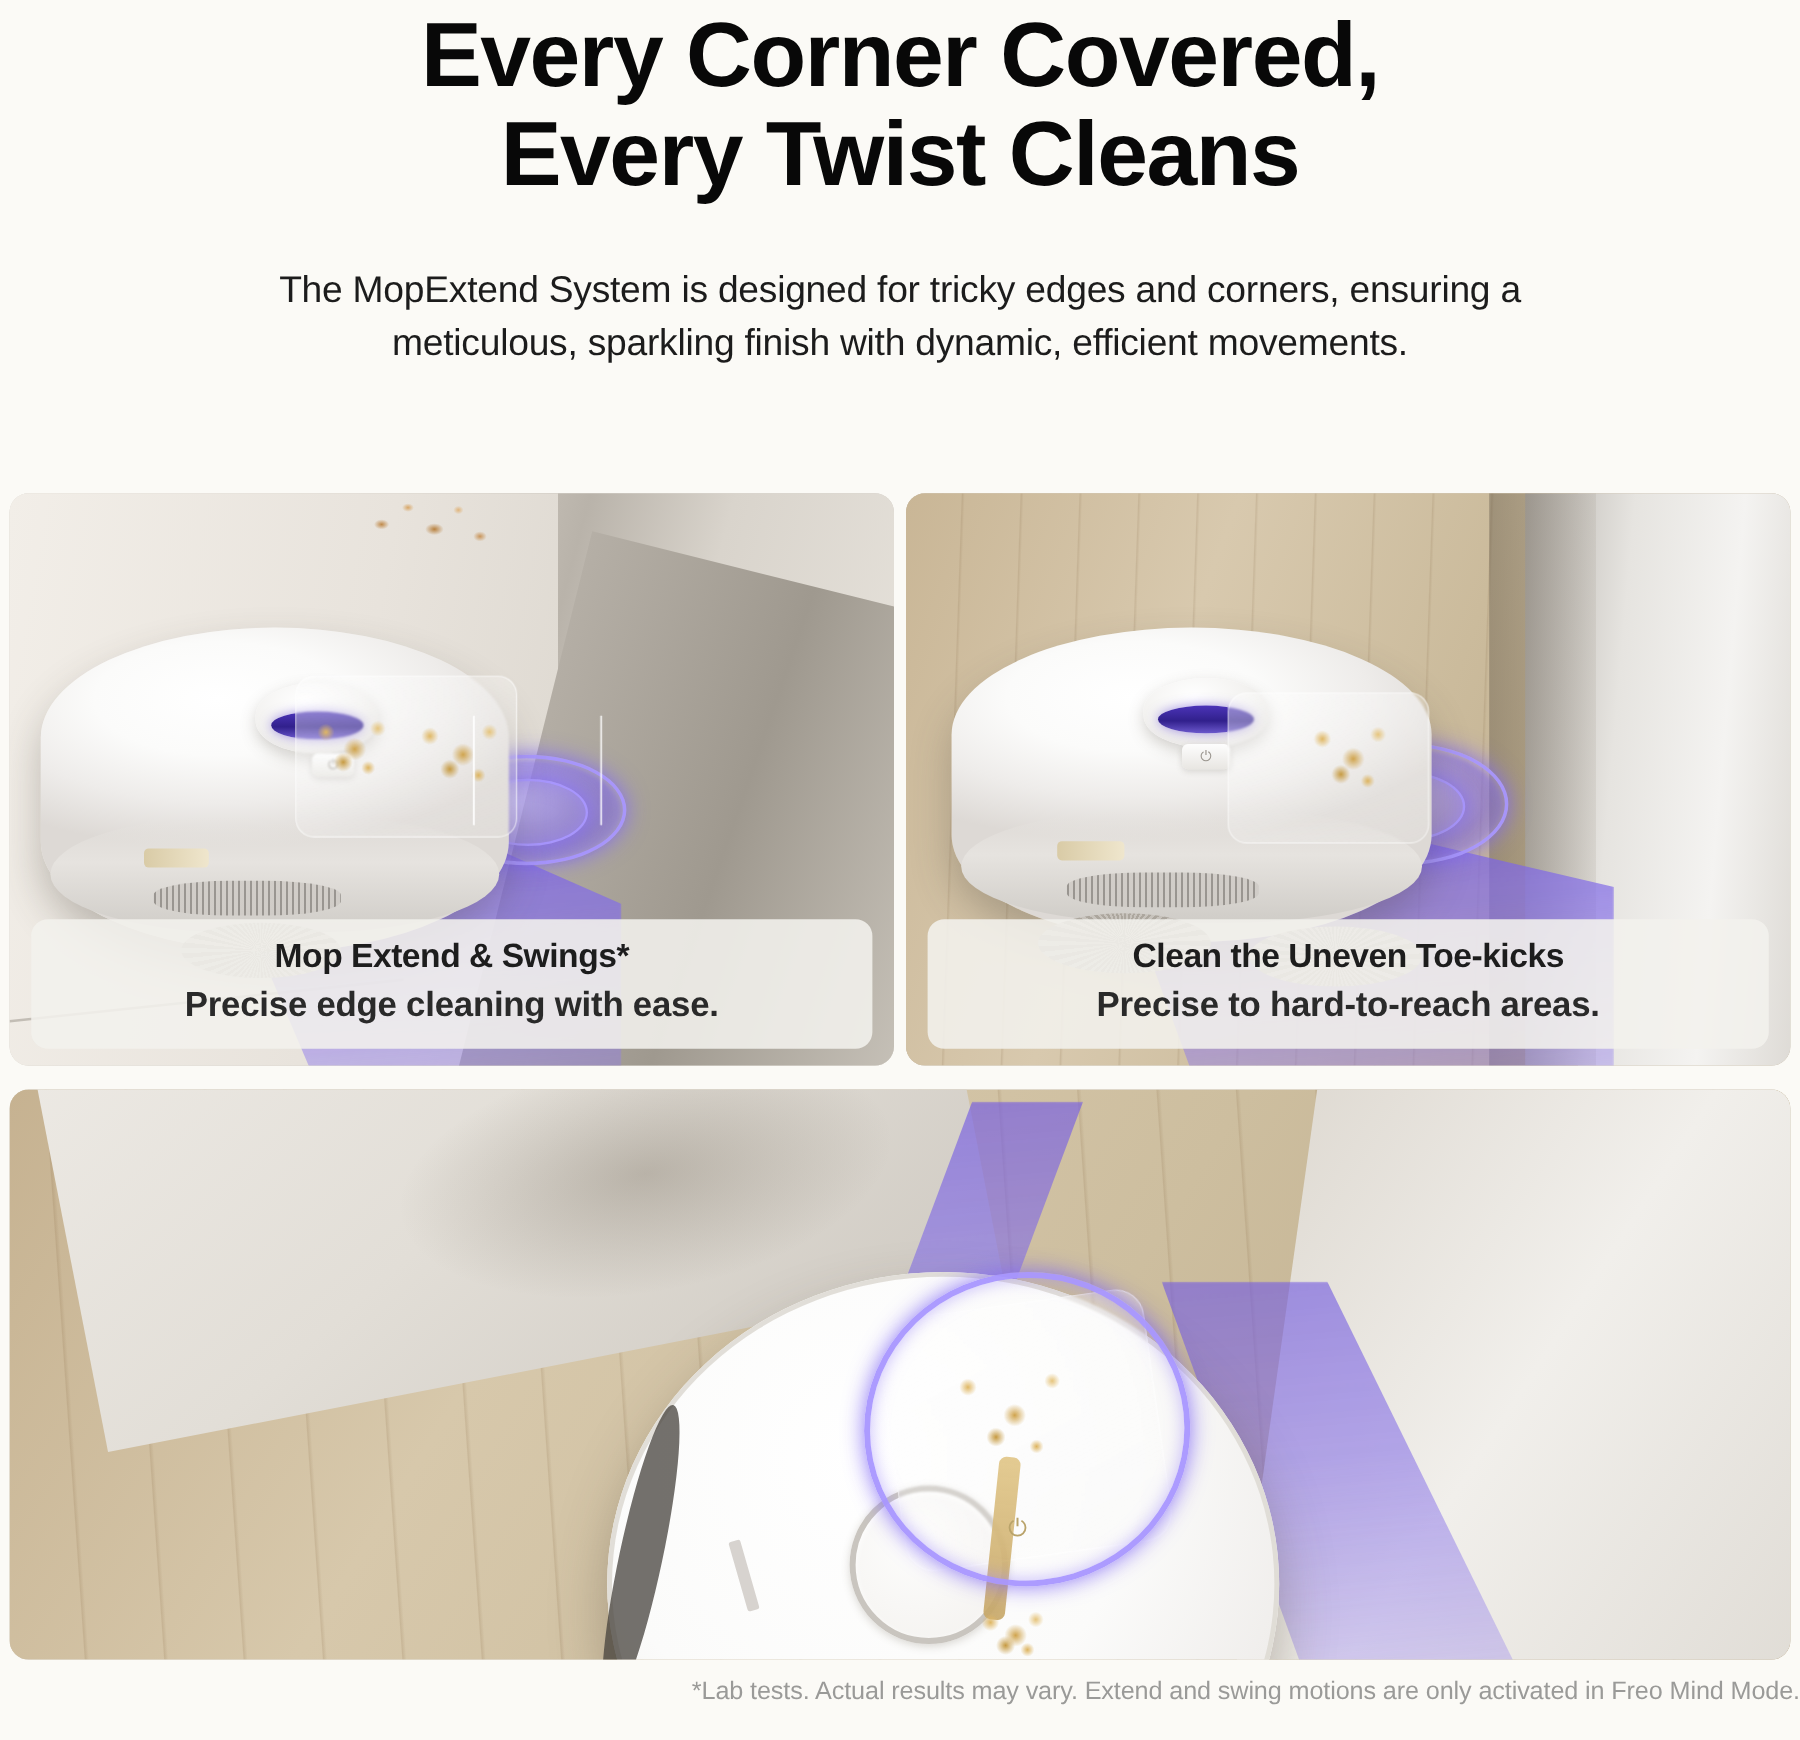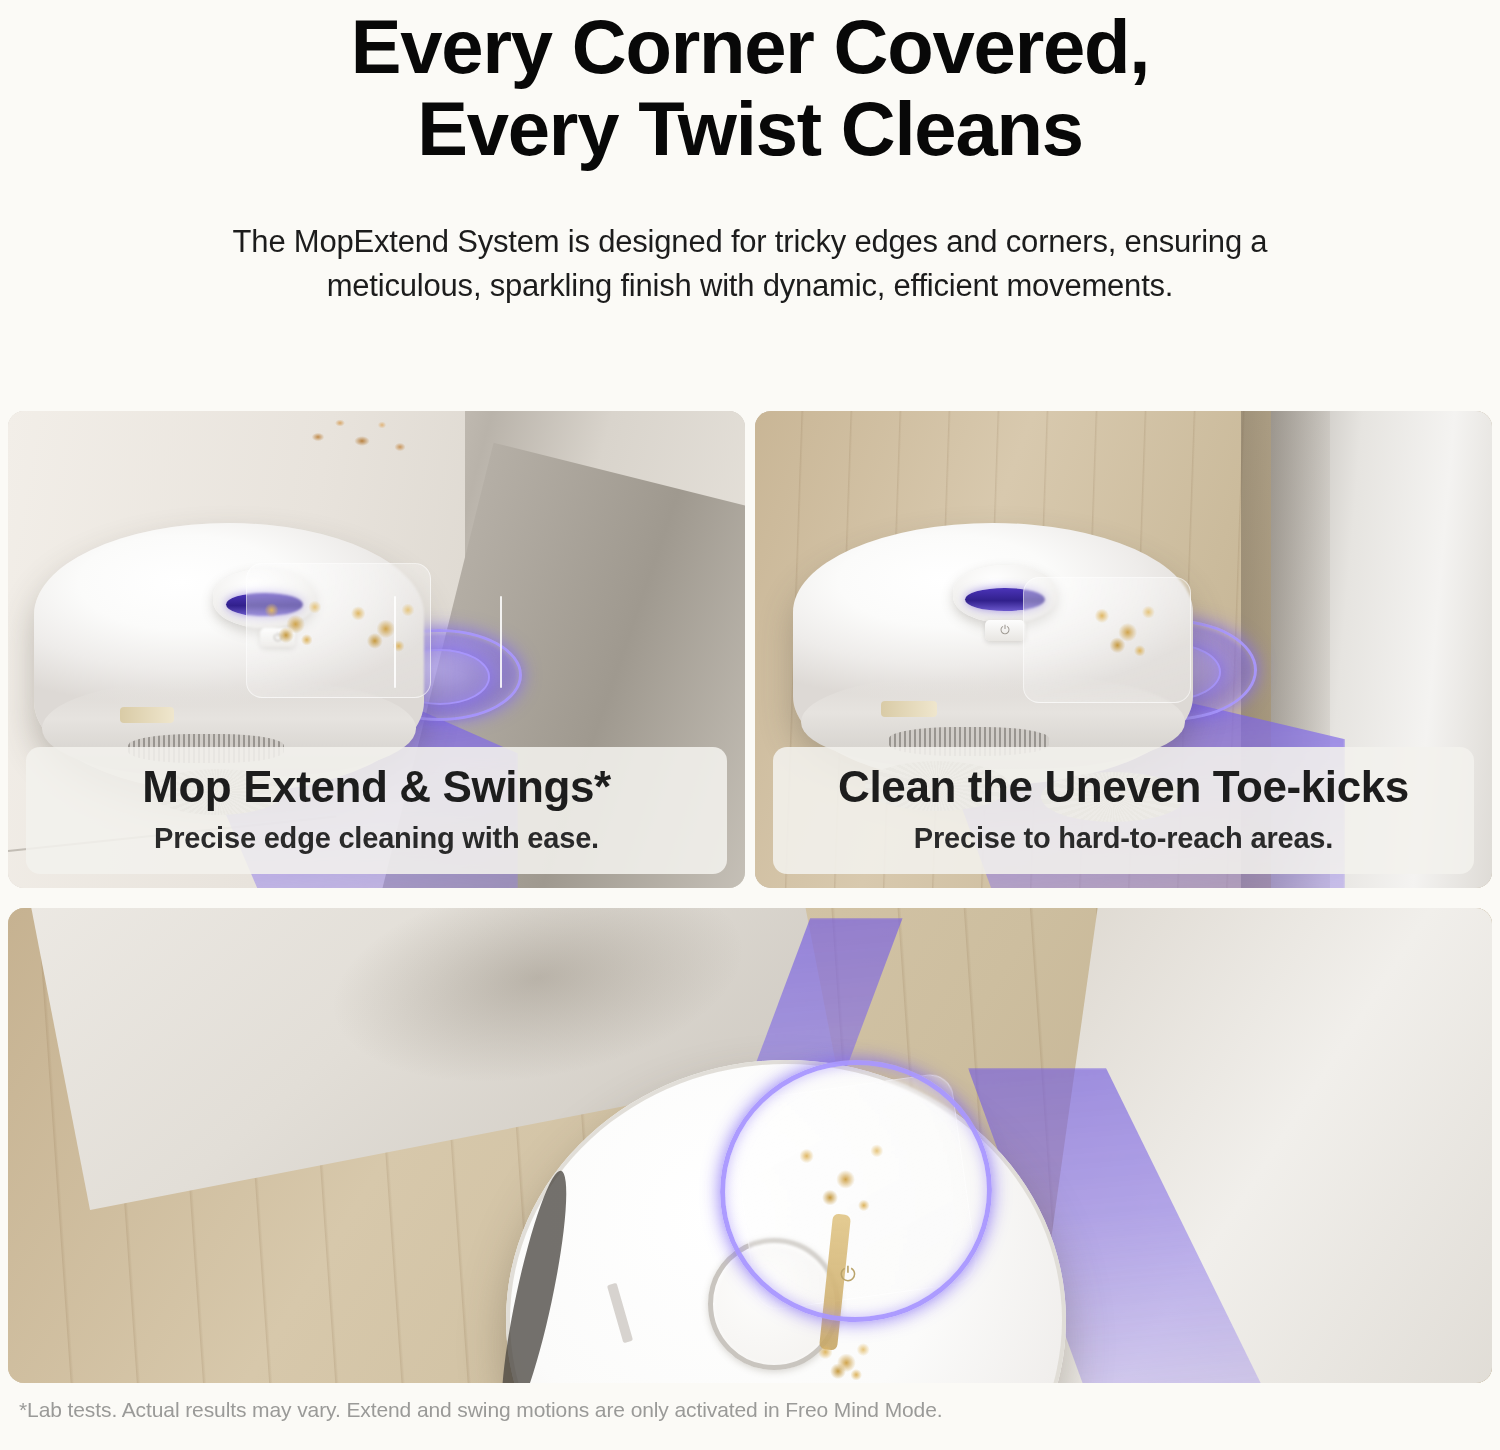--- a/index.html
+++ b/index.html
@@ -254,40 +254,40 @@
     left: 18px; right: 18px; bottom: 14px;
     background: rgba(243,241,237,.88);
   }
   .caption-cream {
     left: 18px; bottom: 14px; width: 480px;
     background: rgba(239,229,212,.95);
     text-align: center;
     padding: 14px 24px 18px;
   }
   .caption-title {
-    font-size: 44px;
+    font-size: 28px;
     font-weight: bold;
     color: #1d1d1d;
     line-height: 1.2;
     letter-spacing: -0.4px;
   }
   .caption-sub {
     font-size: 29px;
     font-weight: bold;
     color: #2a2a2a;
     line-height: 1.25;
     padding-top: 6px;
     letter-spacing: -0.2px;
   }
 
   
   .footnote {
     position: absolute;
     left: 0; right: 0; top: 1398px;
-    text-align: left;
+    text-align: right;
     font-size: 21px;
     color: #9a9a98;
     letter-spacing: -0.1px;
     margin-left: 19px;
   }
 </style>
 </head>
 <body>
 
 <div class="header">

